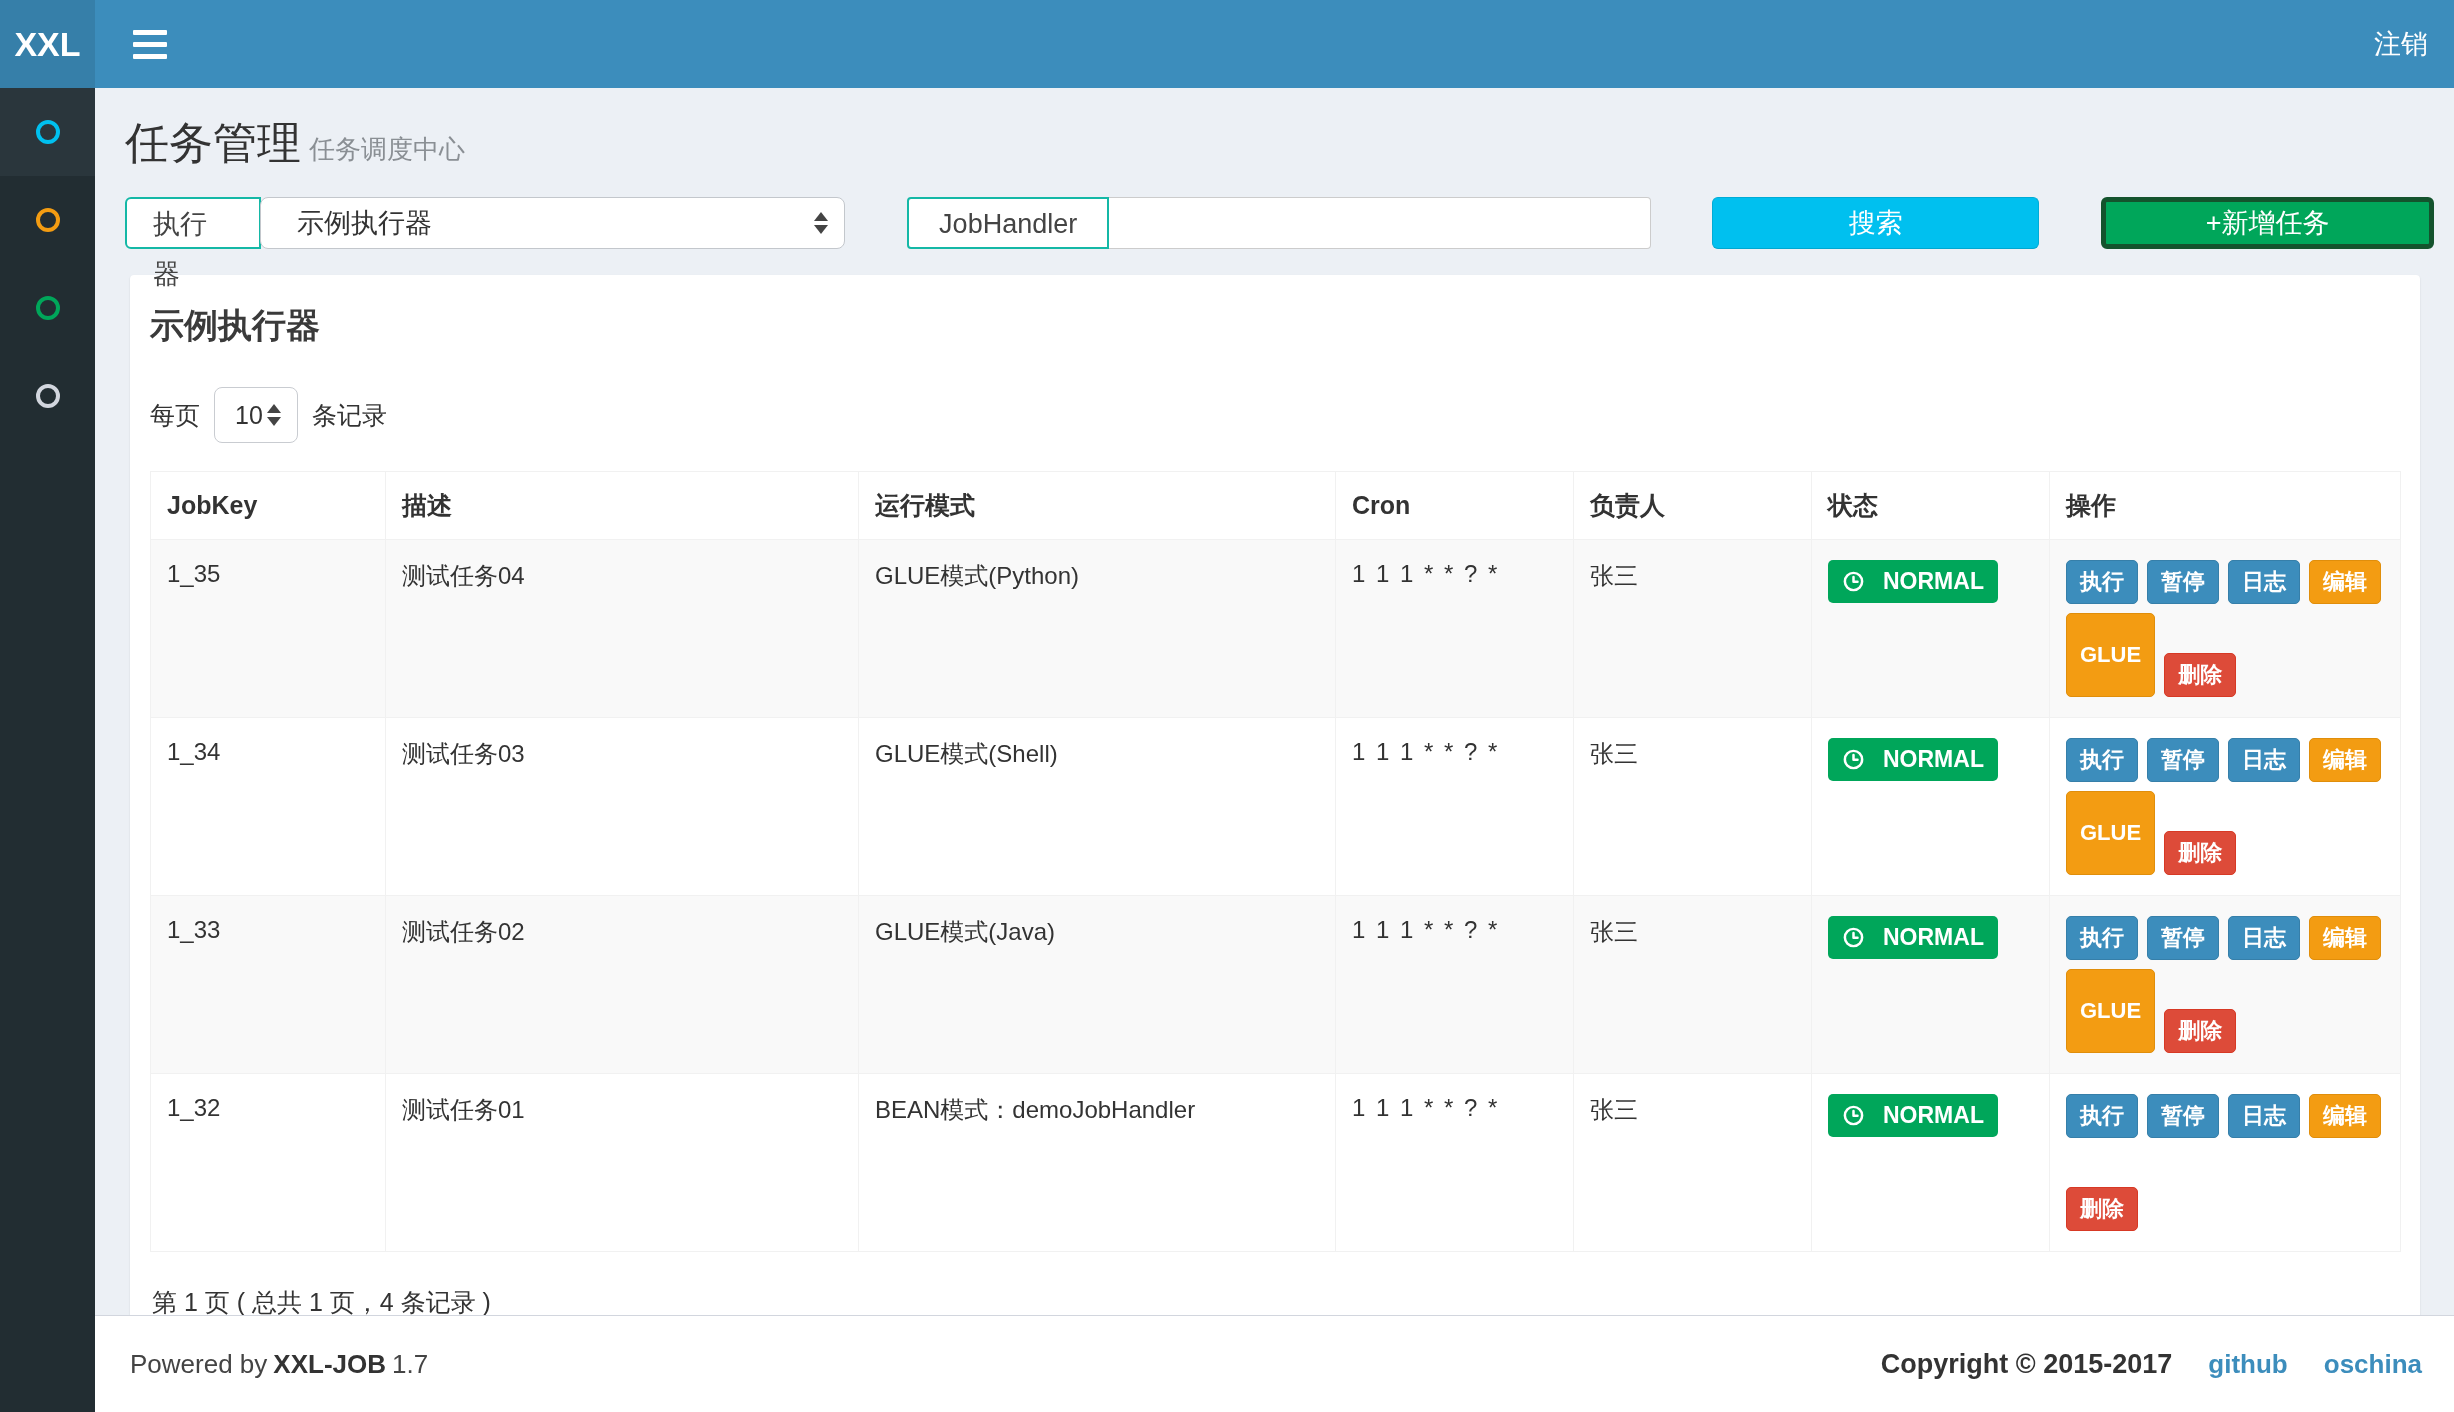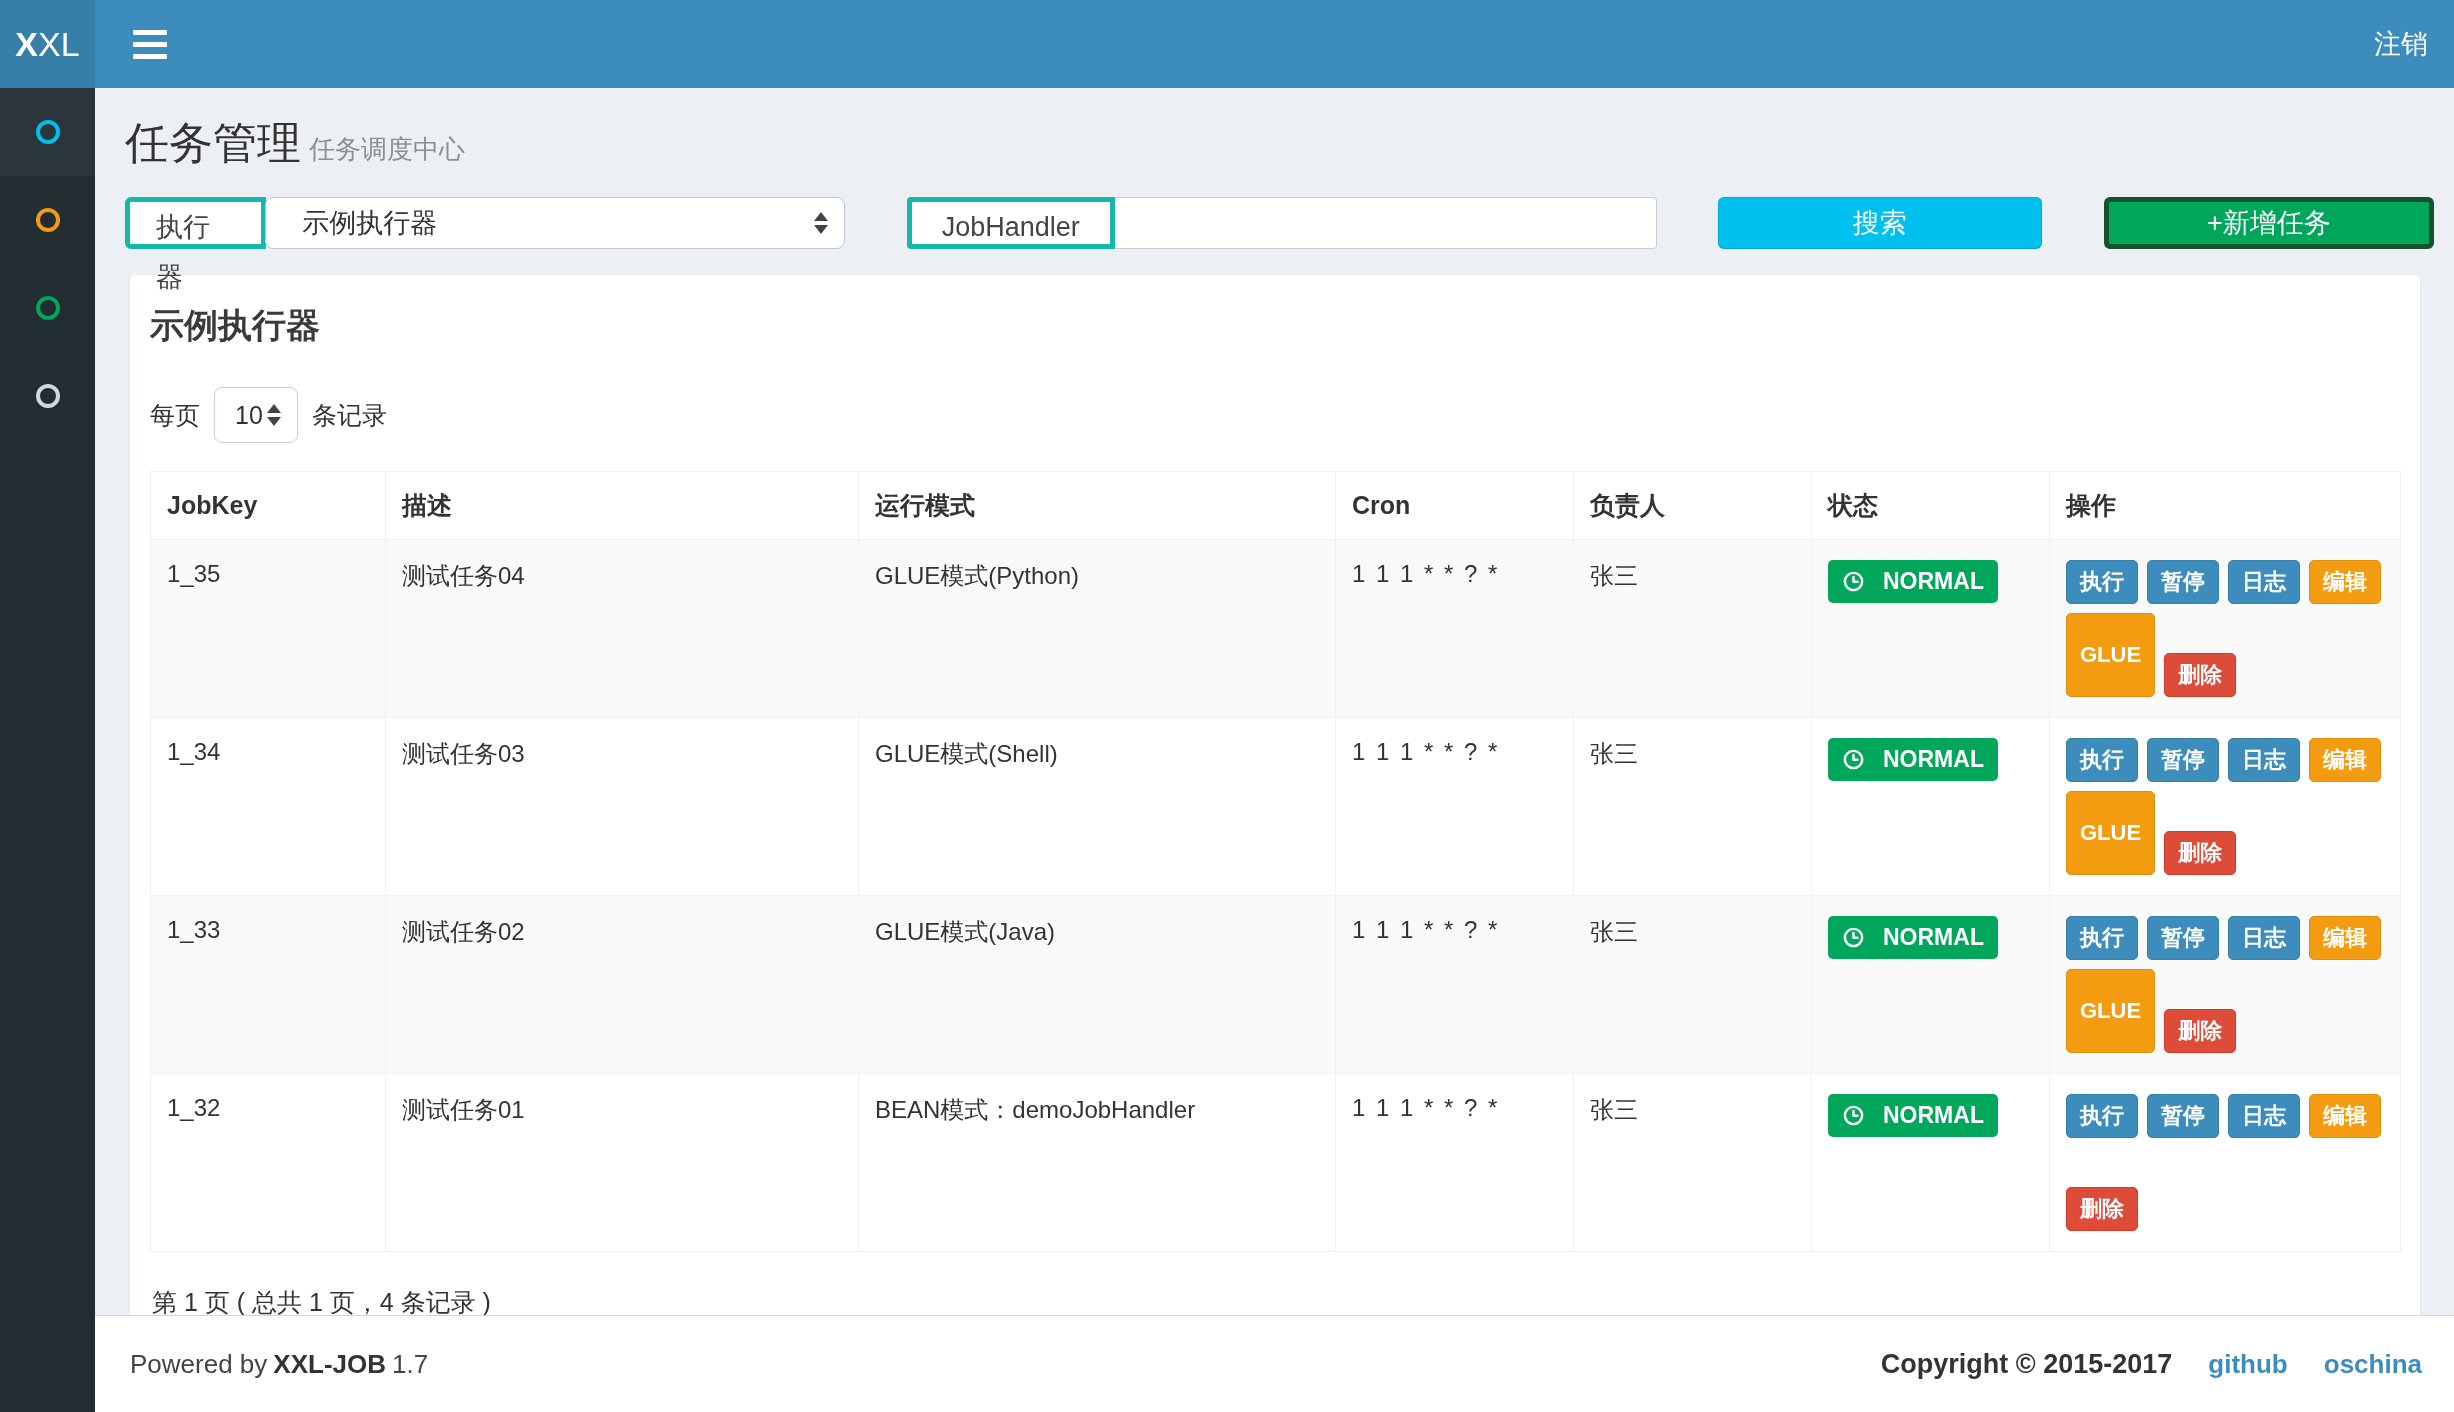--- a/index.html
+++ b/index.html
@@ -5,21 +5,21 @@
   * { margin:0; padding:0; box-sizing:border-box; }
   html,body { width:2454px; height:1412px; overflow:hidden;
     font-family:"Liberation Sans", sans-serif; background:#ecf0f5; }
 
   
   .navbar { position:absolute; top:0; left:0; width:2454px; height:88px;
     background:#3c8dbc; display:flex; align-items:stretch; z-index:10; }
   .logo { width:95px; background:#367fa9; color:#fff; font-size:34px;
     display:flex; align-items:center; justify-content:center; cursor:pointer; }
   .logo b { font-weight:700; }
-  .logo span { font-weight:400; }
+  .logo span { font-weight:700; }
   .navbar-rest { flex:1; display:flex; align-items:center;
     justify-content:space-between; padding:0 26px 0 32px; }
   .hamburger { display:flex; flex-direction:column; gap:7px; cursor:pointer; padding:10px 6px; }
   .hamburger i { display:block; width:34px; height:5px; background:#fff; border-radius:1px; }
   .logout { color:#fff; font-size:27px; cursor:pointer; }
 
   
   .sidebar { position:absolute; top:88px; left:0; bottom:0; width:95px;
     background:#222d32; z-index:5; }
   .sidebar-item { height:88px; display:flex; align-items:center;
@@ -29,21 +29,21 @@
 
   
   .content-wrapper { position:absolute; top:88px; left:95px; width:2359px;
     height:1227px; background:#ecf0f5; }
   .content-header { padding:26px 30px 6px 30px; }
   .content-header .title { font-size:44px; font-weight:500; color:#333; }
   .content-header .subtitle { font-size:26px; color:#8a8f94; margin-left:8px; }
 
   
   .filter-row { display:flex; align-items:center; padding:18px 20px 0 30px; }
-  .addon { background:#fff; border:5px solid #14b8a6; border-radius:6px 0 0 6px;
+  .addon { background:#fff; border:2px solid #14b8a6; border-radius:6px 0 0 6px;
     font-size:27px; color:#444; padding:0 26px; height:52px; line-height:50px; }
   .executor-group, .jobhandler-group { display:flex; align-items:stretch; }
   .select-box { position:relative; background:#fff; border:1px solid #c3c7cc;
     border-radius:8px; height:52px; display:flex; align-items:center;
     font-size:27px; color:#333; cursor:pointer; }
   .executor-group .select-box { width:591px; margin-left:-1px; padding:0 60px 0 36px; }
   .select-arrows { position:absolute; right:16px; top:50%; transform:translateY(-50%);
     display:flex; flex-direction:column; gap:4px; }
   .select-arrows .up { width:0; height:0; border-left:7px solid transparent;
     border-right:7px solid transparent; border-bottom:9px solid #444; }

